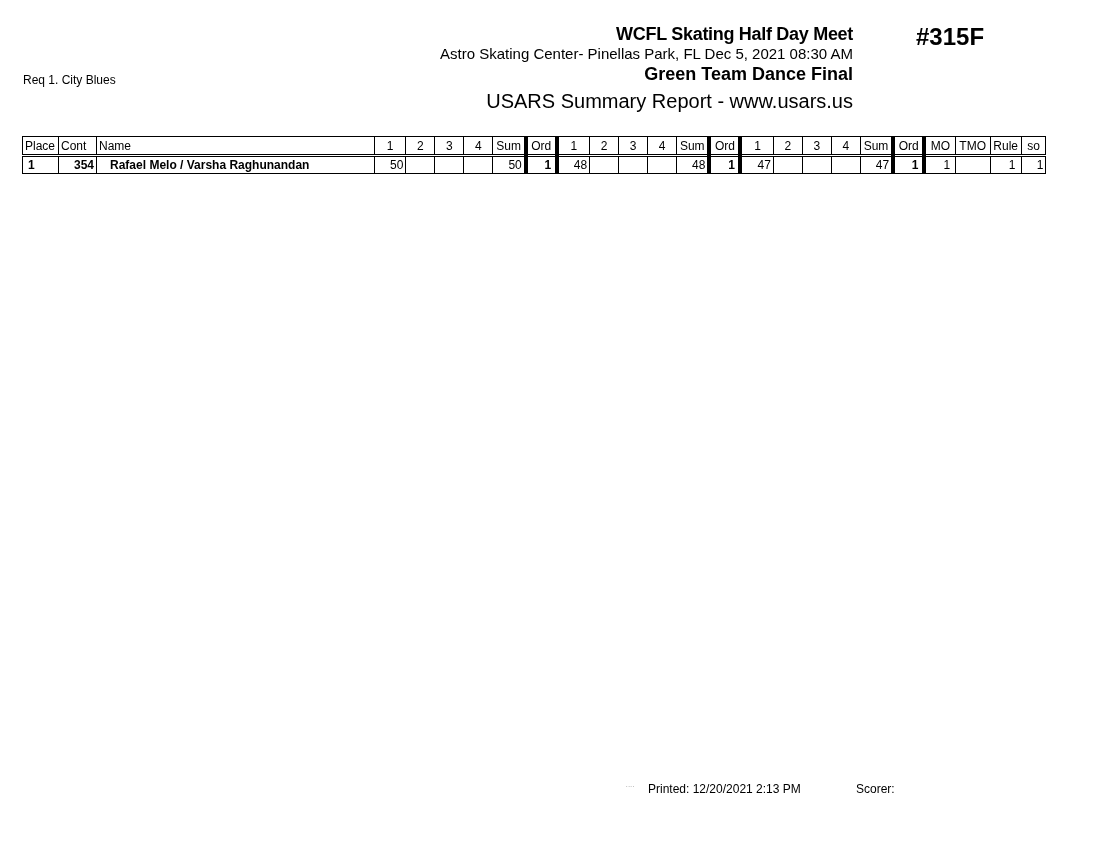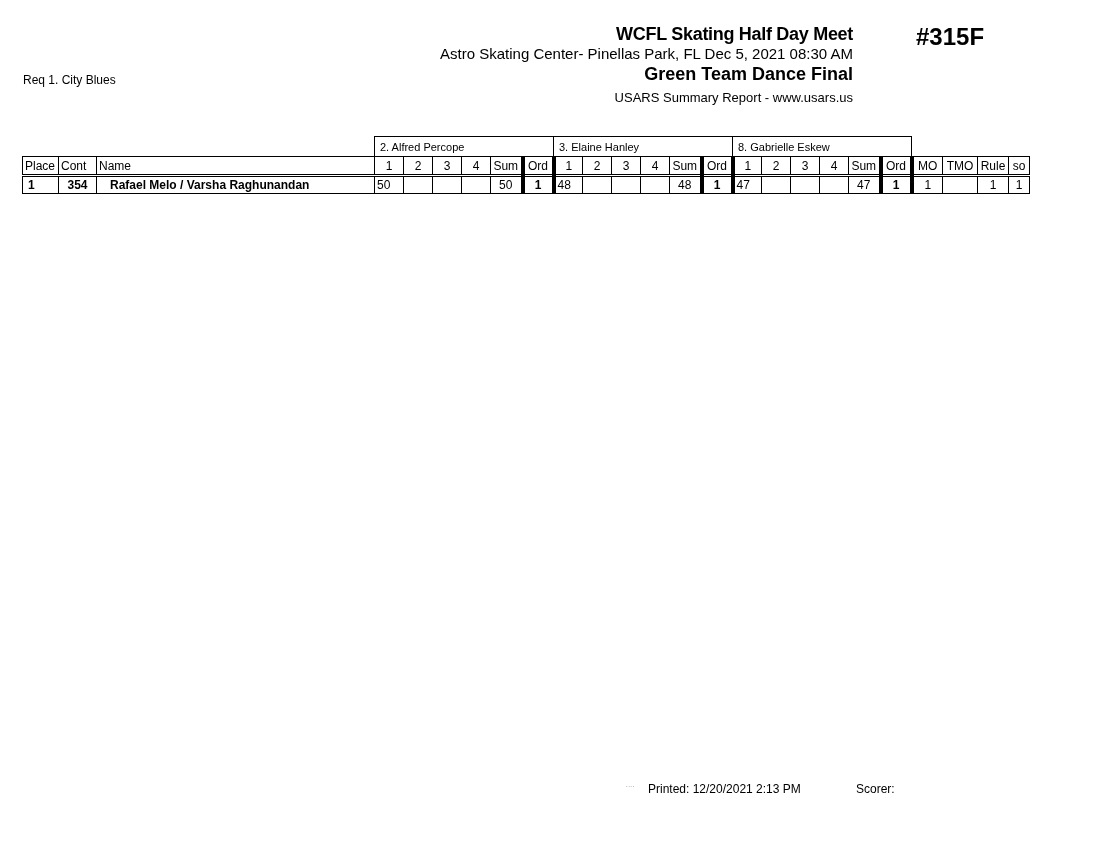--- a/index.html
+++ b/index.html
@@ -6,36 +6,36 @@
   body {
     width: 1100px; height: 850px; position: relative; overflow: hidden;
     font-family: "Liberation Sans", "DejaVu Sans", sans-serif; color: #000;
   }
   .req { position: absolute; left: 23px; top: 25px; font-size: 12px; margin-top: 48px; }
   .report-num { position: absolute; left: 916px; top: 23px; font-size: 24px; font-weight: bold; }
   .header { position: absolute; left: 253px; width: 600px; text-align: right; }
   .h-title { top: 24px; font-size: 18px; font-weight: bold; letter-spacing: -0.3px; }
   .h-sub { top: 45px; font-size: 15px; }
   .h-event { top: 64px; font-size: 18px; font-weight: bold; }
-  .h-report { top: 90px; font-size: 13px; }
+  .h-report { top: 90px; font-size: 20px; }
 
   table.grid {
     position: absolute; left: 22px; top: 136px;
     border-collapse: collapse; font-size: 12px;
   }
   table.grid td { border: 1px solid #000; padding: 0 2px; height: 17px; white-space: nowrap; }
   table.grid td.blank { border: none; }
   table.grid td.judge { text-align: left; padding-left: 5px; font-size: 11px; height: 19px; vertical-align: middle; }
   .c { text-align: center; }
   .l { text-align: left; }
   .b { font-weight: bold; }
   .thickL { border-left: 4px solid #000 !important; }
   .thickR { border-right: 4px solid #000 !important; }
   tr.hdr td { border-bottom: 3px double #000; margin-top: 29px; }
-  tr.data td { height: 16px; }
+  tr.data td { height: 16px; padding-left: 15px; }
 
   .footer-mark { position: absolute; left: 626px; top: 783px; font-size: 5px; letter-spacing: 0.5px; }
   .footer-printed { position: absolute; left: 648px; top: 782px; font-size: 12px; }
   .footer-scorer { position: absolute; left: 856px; top: 782px; font-size: 12px; }
 </style>
 </head>
 <body>
 
 <div class="req">Req  1.  City Blues</div>
 <div class="header h-title">WCFL Skating Half Day Meet</div>
@@ -66,27 +66,20 @@
       <col style="width:29px">
       <col style="width:29px">
       <col style="width:32px">
       <col style="width:31px">
     <col style="width:31px">
       <col style="width:35px">
       <col style="width:31px">
       <col style="width:21px">
   </colgroup>
   <tbody>
-      <tr>
-    <td class="blank" colspan="3"></td>
-    <td class="judge" colspan="6">2.  Alfred Percope</td>
-    <td class="judge" colspan="6">3.  Elaine  Hanley</td>
-    <td class="judge" colspan="6">8.  Gabrielle  Eskew</td>
-    <td class="blank" colspan="4"></td>
-  </tr>
   <tr class="hdr">
     <td class="l">Place</td>
     <td class="l">Cont</td>
     <td class="l">Name</td>
 
     <td class="c">1</td>
     <td class="c">2</td>
     <td class="c">3</td>
     <td class="c">4</td>
     <td class="c">Sum</td>

